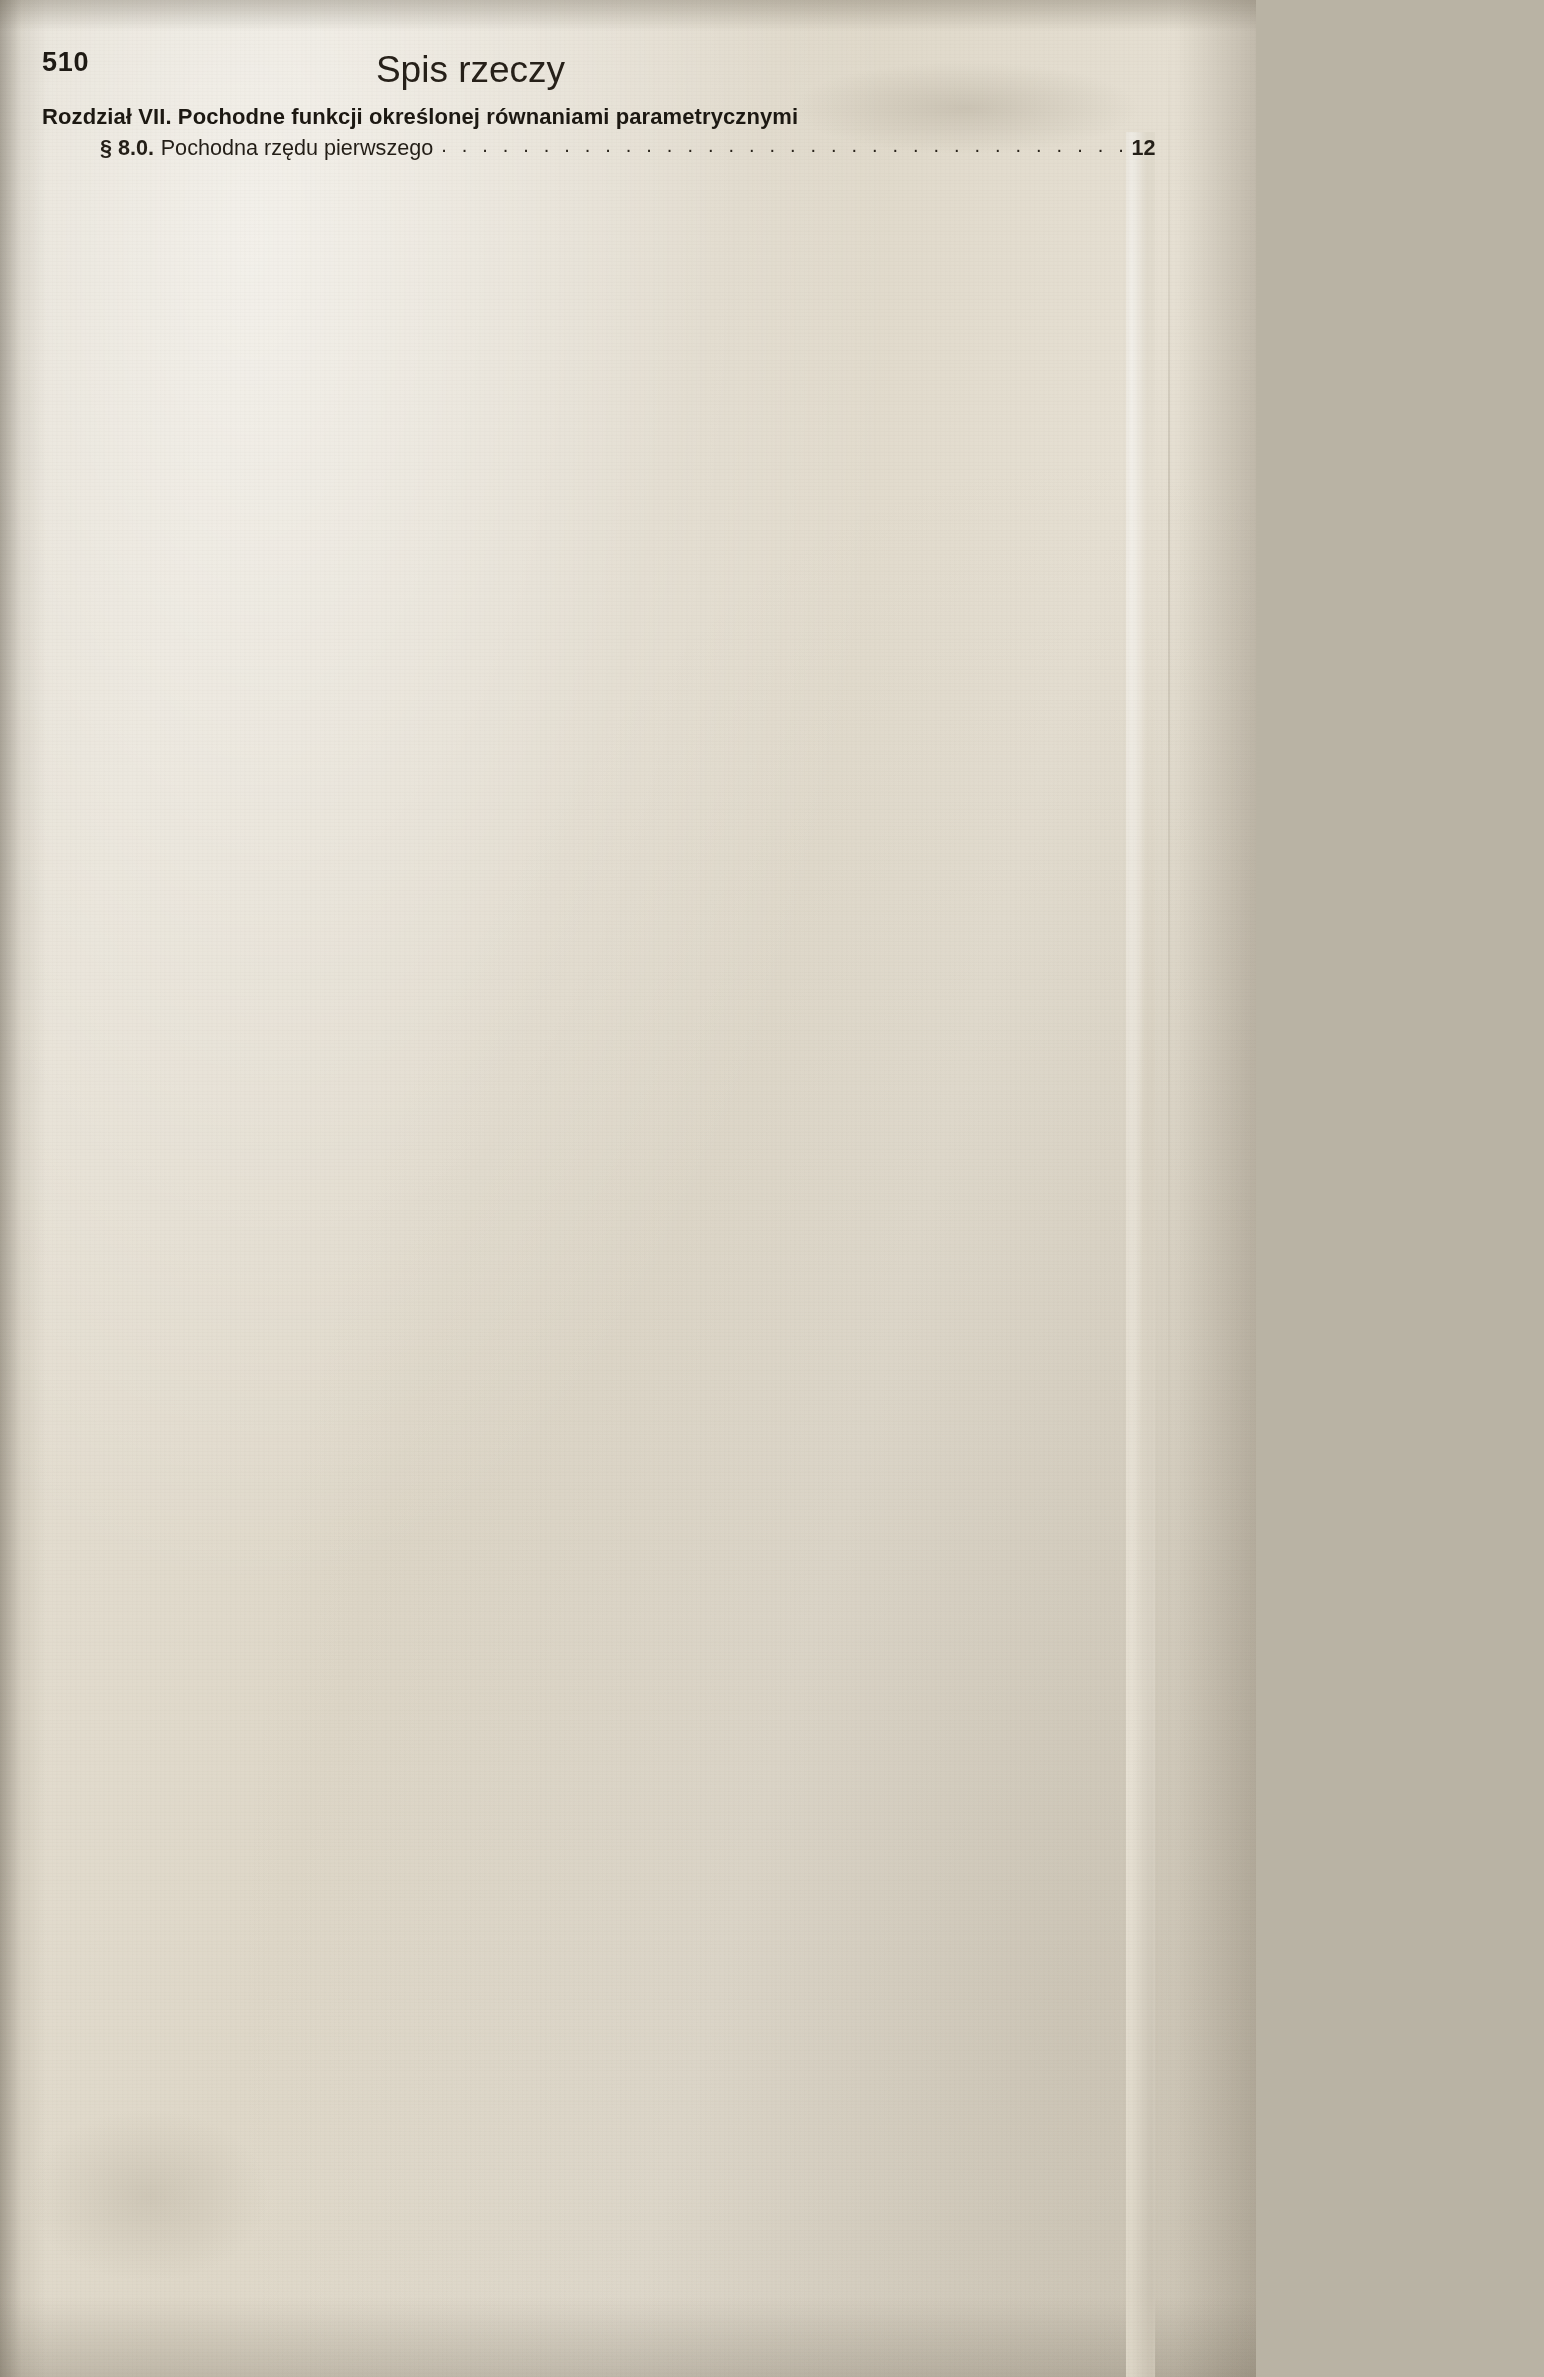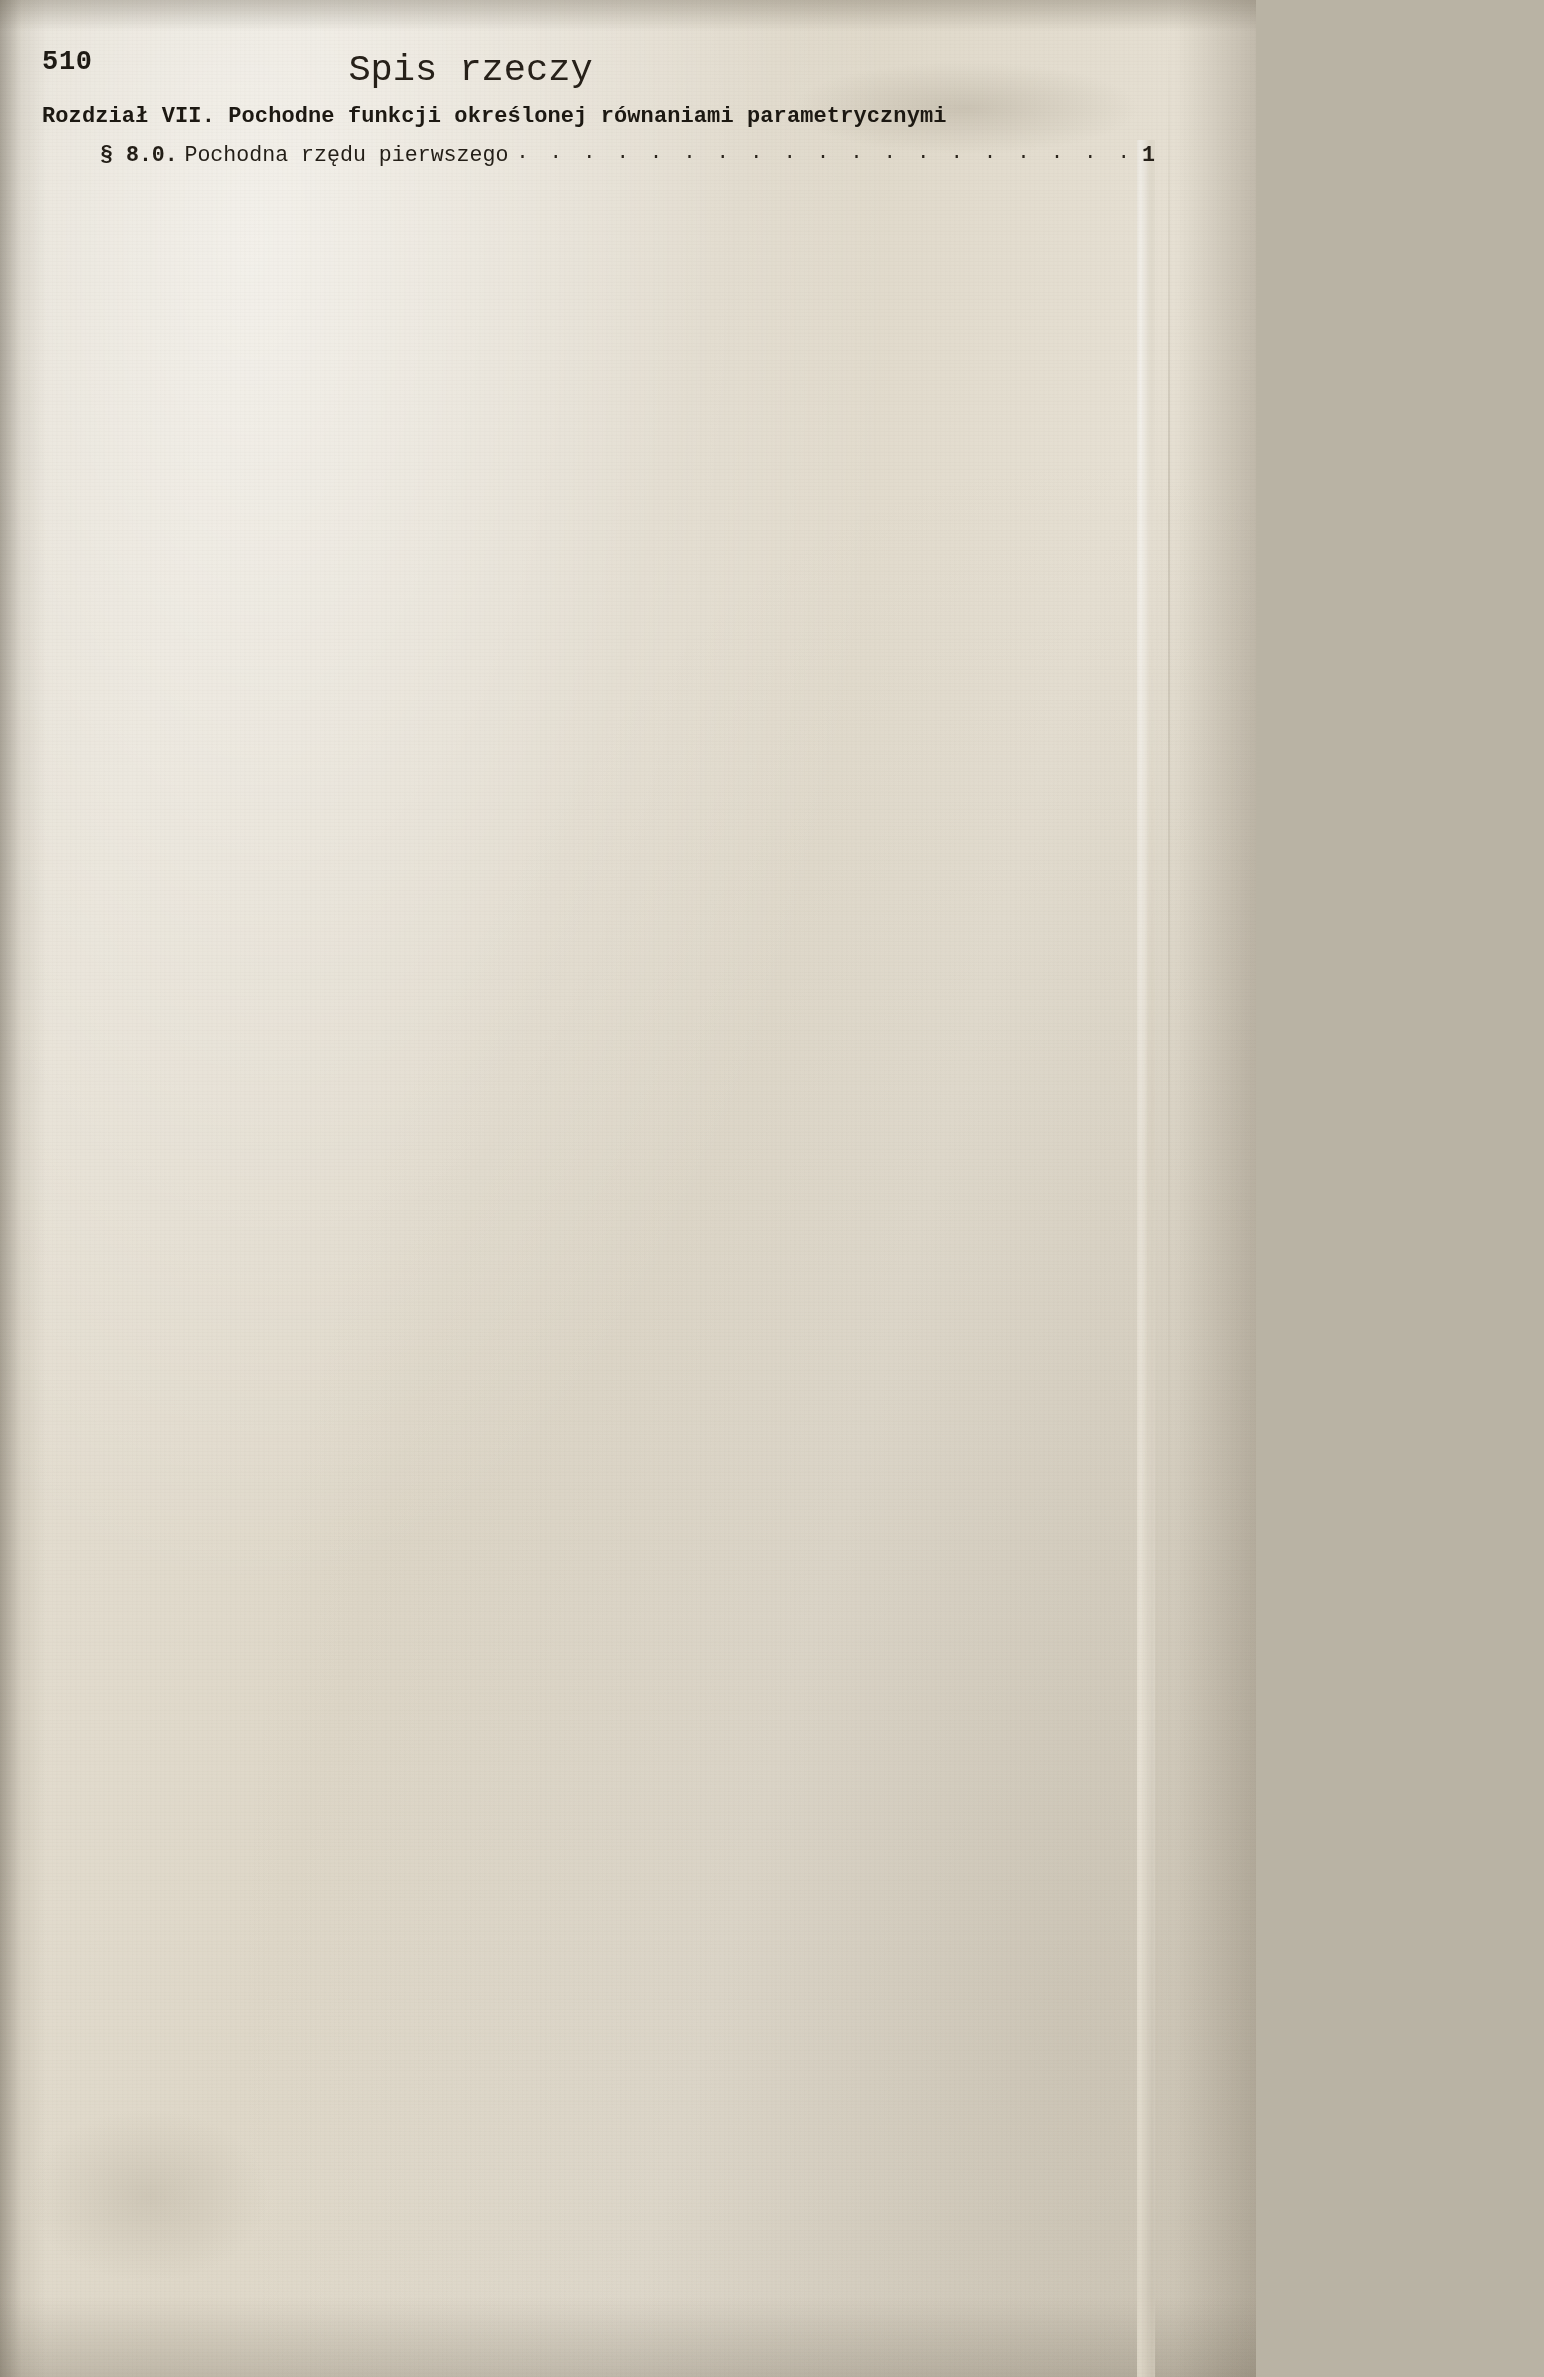--- a/index.html
+++ b/index.html
@@ -9,21 +9,21 @@
   }
   .page {
     position: relative;
     width: 1256px;
     height: 2377px;
     background:
       radial-gradient(ellipse at 20% 10%, rgba(255,255,255,0.55) 0%, rgba(255,255,255,0) 45%),
       radial-gradient(ellipse at 85% 85%, rgba(120,110,95,0.18) 0%, rgba(255,255,255,0) 55%),
       linear-gradient(105deg, #ded8ca 0%, #e4ded1 18%, #ded7c8 42%, #e6e0d3 66%, #d8d1c1 100%);
     overflow: hidden;
-    font-family: Liberation Mono, monospace;
+    font-family: Liberation Sans, sans-serif;
     color: #241f18;
   }
   .grain {
     position: absolute;
     inset: 0;
     pointer-events: none;
     opacity: 0.35;
     background-image:
       repeating-linear-gradient(0deg, rgba(90,80,65,0.05) 0px, rgba(90,80,65,0.05) 0.7px, rgba(255,255,255,0) 1.3px, rgba(255,255,255,0) 3.4px),
       repeating-linear-gradient(90deg, rgba(90,80,65,0.045) 0px, rgba(90,80,65,0.045) 0.7px, rgba(255,255,255,0) 2px, rgba(255,255,255,0) 4.7px);
@@ -93,21 +93,21 @@
   .chapter {
     margin-top: 27px;
   }
   .chapter:first-child { margin-top: 0; }
 
   .chapter-title {
     font-size: 22px;
     font-weight: 700;
     letter-spacing: 0.1px;
     color: #1c1812;
-    margin-bottom: 8px;
+    margin-bottom: 0;
     line-height: 1.34;
   }
 
   .entry {
     display: flex;
     align-items: baseline;
     font-size: 21.6px;
     line-height: 1.48;
     color: #231e17;
     padding-left: 58px;

